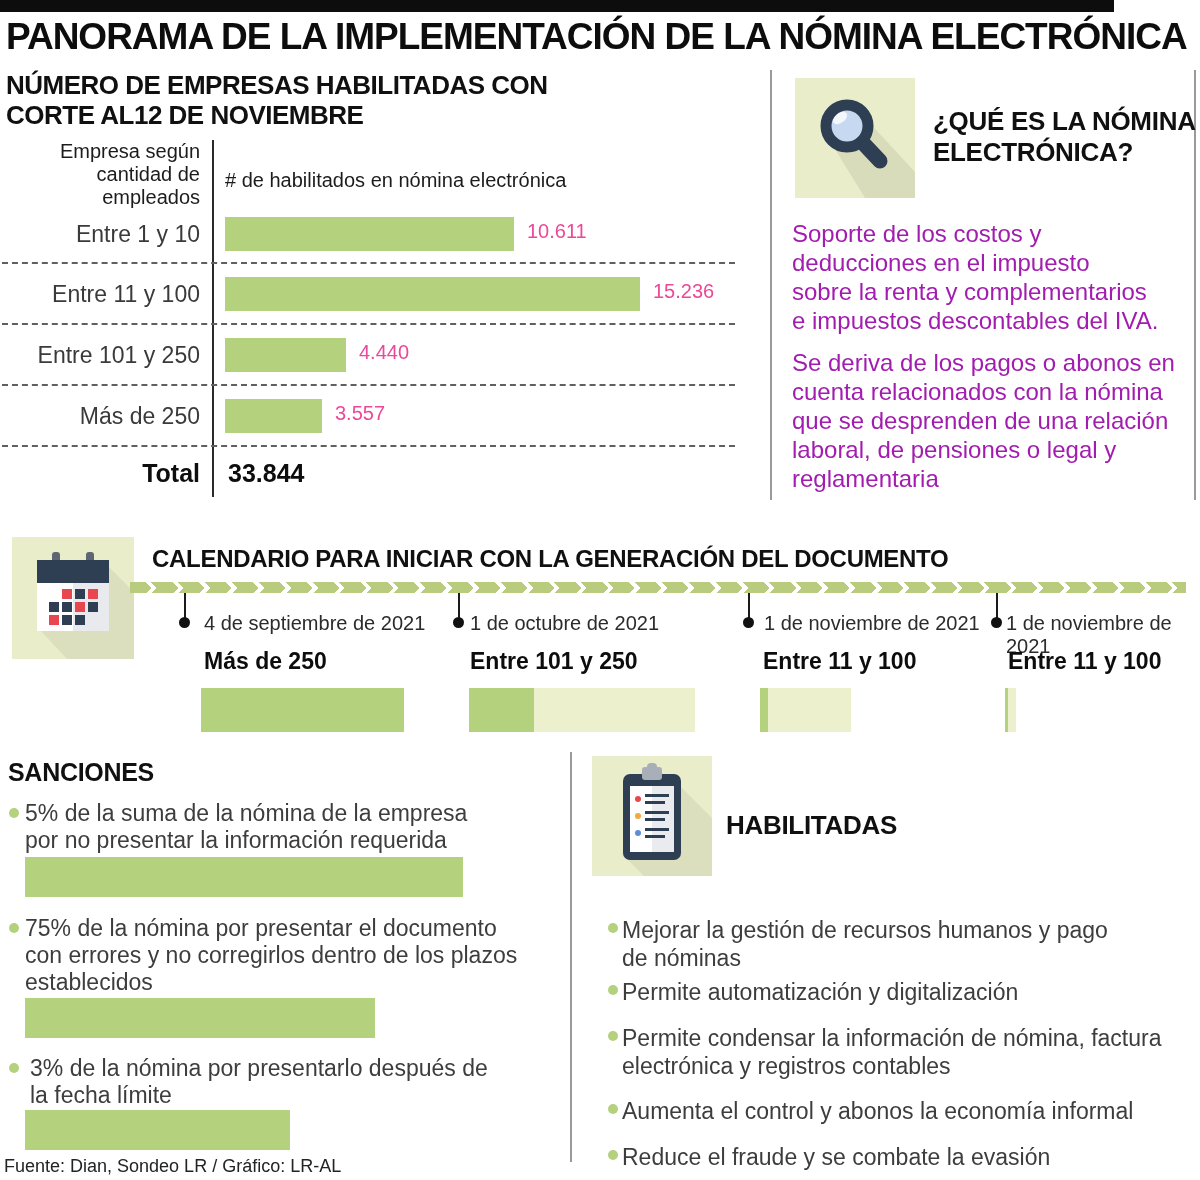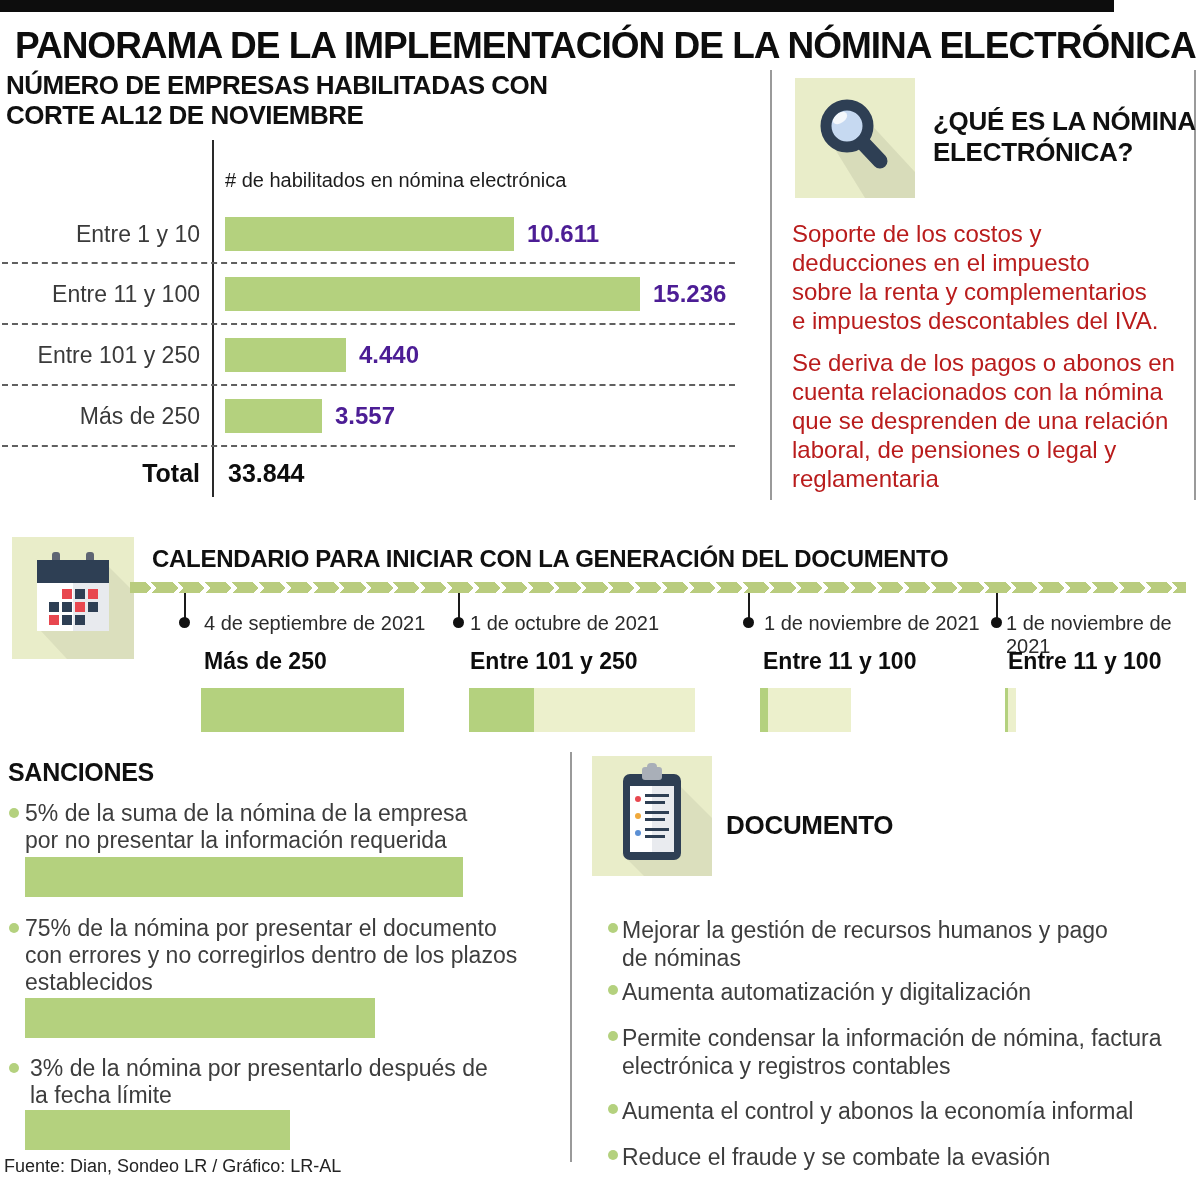--- a/index.html
+++ b/index.html
@@ -3,33 +3,33 @@
 <meta charset="utf-8">
 <style>
   html,body{margin:0;padding:0;background:#fff}
   .page{position:relative;width:1200px;height:1180px;background:#fff;overflow:hidden;
         font-family:"Liberation Sans", sans-serif;color:#111}
   .abs{position:absolute}
   .pre{white-space:pre-line}
   .right{text-align:right}
 
   .topbar{position:absolute;left:0;top:0;width:1114px;height:12px;background:#0d0d0d}
-  .title{position:absolute;left:6px;top:16px;margin:9px;font-size:37px;font-weight:bold;
+  .title{position:absolute;left:6px;top:16px;margin:0;font-size:37px;font-weight:bold;
          letter-spacing:-1px;color:#0d0d0d;white-space:nowrap}
   .heading{font-size:26px;line-height:30px;font-weight:bold;letter-spacing:-0.5px;color:#101010}
   .h2{font-size:25px;font-weight:bold;letter-spacing:-0.3px;color:#101010}
   .colhead{font-size:20px;line-height:23px;color:#1c1c1c}
   .axis{position:absolute;width:2px;background:#2a2a2a}
   .vline{position:absolute;width:2px;background:#9a9a9a}
   .dash{position:absolute;left:2px;width:733px;height:0;border-top:2px dashed #606060}
   .rowlabel{font-size:23px;color:#3a3a3a;width:200px}
   .hbar{position:absolute;left:225px;height:34px;background:#b4d17e}
-  .value{font-size:24px;font-weight:bold;color:#4c1d95}
+  .value{font-size:20px;font-weight:normal;color:#ec4899}
   .total{font-size:25px;font-weight:bold;color:#0d0d0d}
-  .para{font-size:24px;line-height:29px;color:#b91c1c}
+  .para{font-size:24px;line-height:29px;color:#a21caf}
 
   .tile{position:absolute;background:#e9edc9;overflow:hidden}
   .tile svg{position:absolute;left:0;top:0;width:100%;height:100%}
 
   .chev{position:absolute;left:130px;top:582px;width:1056px;height:11px}
   .chev .t{position:absolute;top:0;left:0;right:0;height:50%;
            background:repeating-linear-gradient(45deg,#b9cc7e 0 15px,#ffffff 15px 19px)}
   .chev .b{position:absolute;bottom:0;left:0;right:0;height:50%;
            background:repeating-linear-gradient(135deg,#b9cc7e 0 15px,#ffffff 15px 19px)}
   .tline{position:absolute;width:2px;background:#1a1a1a}
@@ -48,20 +48,22 @@
 </head>
 <body>
 
 <div class="page">
 
   <div class="topbar"></div>
   <h1 class="title">PANORAMA DE LA IMPLEMENTACIÓN DE LA NÓMINA ELECTRÓNICA</h1>
 
   <div class="abs heading pre" style="left:6px;top:70px">NÚMERO DE EMPRESAS HABILITADAS CON
 CORTE AL12 DE NOVIEMBRE</div>
+  <div class="abs colhead pre right" style="left:0;top:140px;width:200px">Empresa según
+cantidad de empleados</div>
   <div class="abs colhead" style="left:225px;top:169px"># de habilitados en nómina electrónica</div>
   <div class="axis" style="left:212px;top:140px;height:357px"></div>
 
   <div class="abs rowlabel right" style="left:0;top:221px">Entre 1 y 10</div>
   <div class="hbar" style="top: 217px; width: 289px; background: rgb(180, 209, 126);"></div>
   <div class="abs value" style="top: 220px; left: 527px;">10.611</div>
   <div class="dash" style="top:262px"></div>
 
   <div class="abs rowlabel right" style="left:0;top:281px">Entre 11 y 100</div>
   <div class="hbar" style="top: 277px; width: 415px; background: rgb(180, 209, 126);"></div>
@@ -195,28 +197,28 @@
       <rect x="53" y="38" width="24" height="3" fill="#2e3f54"></rect>
         <rect x="53" y="45" width="20" height="3" fill="#2e3f54"></rect>
       <circle cx="46" cy="60" r="3" fill="#f0a93c"></circle>
       <rect x="53" y="55" width="24" height="3" fill="#2e3f54"></rect>
         <rect x="53" y="62" width="20" height="3" fill="#2e3f54"></rect>
       <circle cx="46" cy="77" r="3" fill="#5b8fd4"></circle>
       <rect x="53" y="72" width="24" height="3" fill="#2e3f54"></rect>
         <rect x="53" y="79" width="20" height="3" fill="#2e3f54"></rect>
     </svg>
   </div>
-  <div class="abs h2" style="left:726px;top:810px;font-size:26px">DOCUMENTO</div>
+  <div class="abs h2" style="left:726px;top:810px;font-size:26px">HABILITADAS</div>
 
   <div class="gdot" style="left:608px;top:923px"></div>
   <div class="abs benefit-text pre" style="left:622px;top:916px">Mejorar la gestión de recursos humanos y pago
 de nóminas</div>
 
   <div class="gdot" style="left:608px;top:985px"></div>
-  <div class="abs benefit-text pre" style="left:622px;top:978px">Aumenta automatización y digitalización</div>
+  <div class="abs benefit-text pre" style="left:622px;top:978px">Permite automatización y digitalización</div>
 
   <div class="gdot" style="left:608px;top:1031px"></div>
   <div class="abs benefit-text pre" style="left:622px;top:1024px">Permite condensar la información de nómina, factura
 electrónica y registros contables</div>
 
   <div class="gdot" style="left:608px;top:1104px"></div>
   <div class="abs benefit-text pre" style="left:622px;top:1097px">Aumenta el control y abonos la economía informal</div>
 
   <div class="gdot" style="left:608px;top:1150px"></div>
   <div class="abs footer" style="left:4px;top:1156px">Fuente: Dian, Sondeo LR / Gráfico: LR-AL</div>

